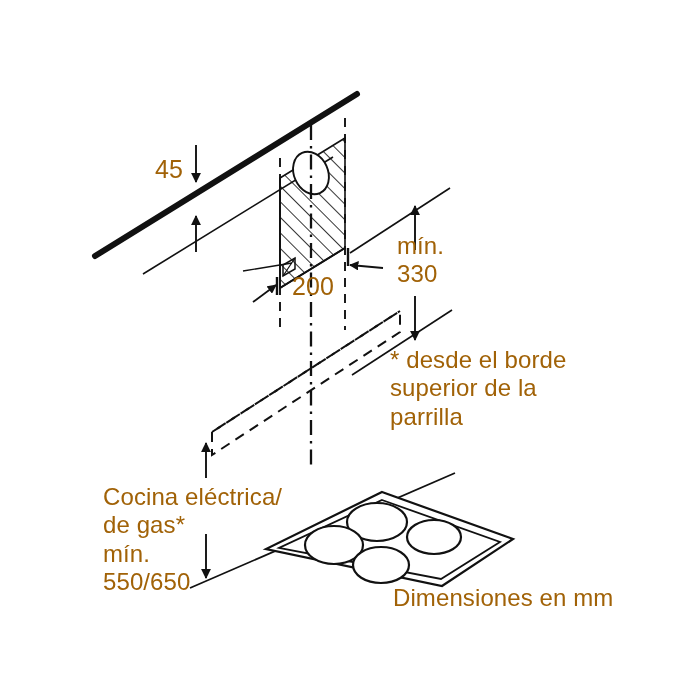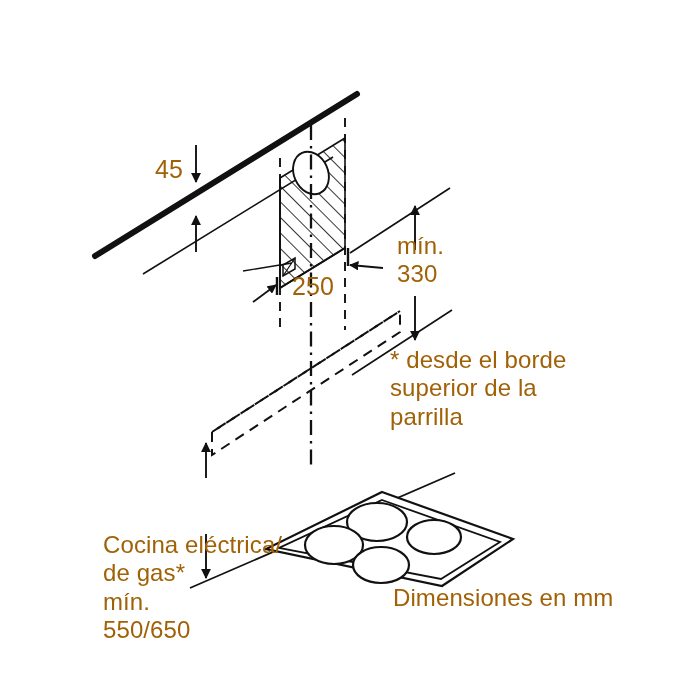--- a/index.html
+++ b/index.html
@@ -27,21 +27,21 @@
     font-family: "Liberation Sans", sans-serif;
     white-space: pre;
     line-height: 1.18;
     letter-spacing: 0.1px;
   }
   .lbl-45      { left: 155px; top: 155px;  font-size: 25px; }
   .lbl-enchufe { left: 141px; top: 256px;  font-size: 24px; }
   .lbl-250     { left: 292px; top: 272px;  font-size: 25px; }
   .lbl-min330  { left: 397px; top: 232px;  font-size: 24px; }
   .lbl-note    { left: 390px; top: 346px;  font-size: 24px; }
-  .lbl-cocina  { left: 103px; top: 483px;  font-size: 24px; margin-top: 48px; }
+  .lbl-cocina  { left: 103px; top: 483px;  font-size: 24px; }
   .lbl-dims    { left: 393px; top: 584px;  font-size: 24px; }
 </style>
 </head>
 <body>
 
 <div id="page">
 
   <svg id="diagram" viewBox="0 0 700 700">
     <defs>
       <pattern id="hatch" width="11" height="11" patternTransform="rotate(-45)" patternUnits="userSpaceOnUse">
@@ -136,21 +136,21 @@
       <ellipse cx="377" cy="522" rx="30" ry="19" fill="#ffffff" stroke="#111111" stroke-width="2.2"></ellipse>
       <ellipse cx="334" cy="545" rx="29" ry="19" fill="#ffffff" stroke="#111111" stroke-width="2.2"></ellipse>
       <ellipse cx="434" cy="537" rx="27" ry="17" fill="#ffffff" stroke="#111111" stroke-width="2.2"></ellipse>
       <ellipse cx="381" cy="565" rx="28" ry="18" fill="#ffffff" stroke="#111111" stroke-width="2.2"></ellipse>
     </g>
   </svg>
 
   <div class="lbl lbl-45">45</div>
 
 
-  <div class="lbl lbl-250">250</div>
+  <div class="lbl lbl-250">200</div>
 
   <div class="lbl lbl-min330">mín.
 330</div>
 
   <div class="lbl lbl-note">* desde el borde
 superior de la
 parrilla</div>
 
   <div class="lbl lbl-cocina">Cocina eléctrica/
 de gas*

